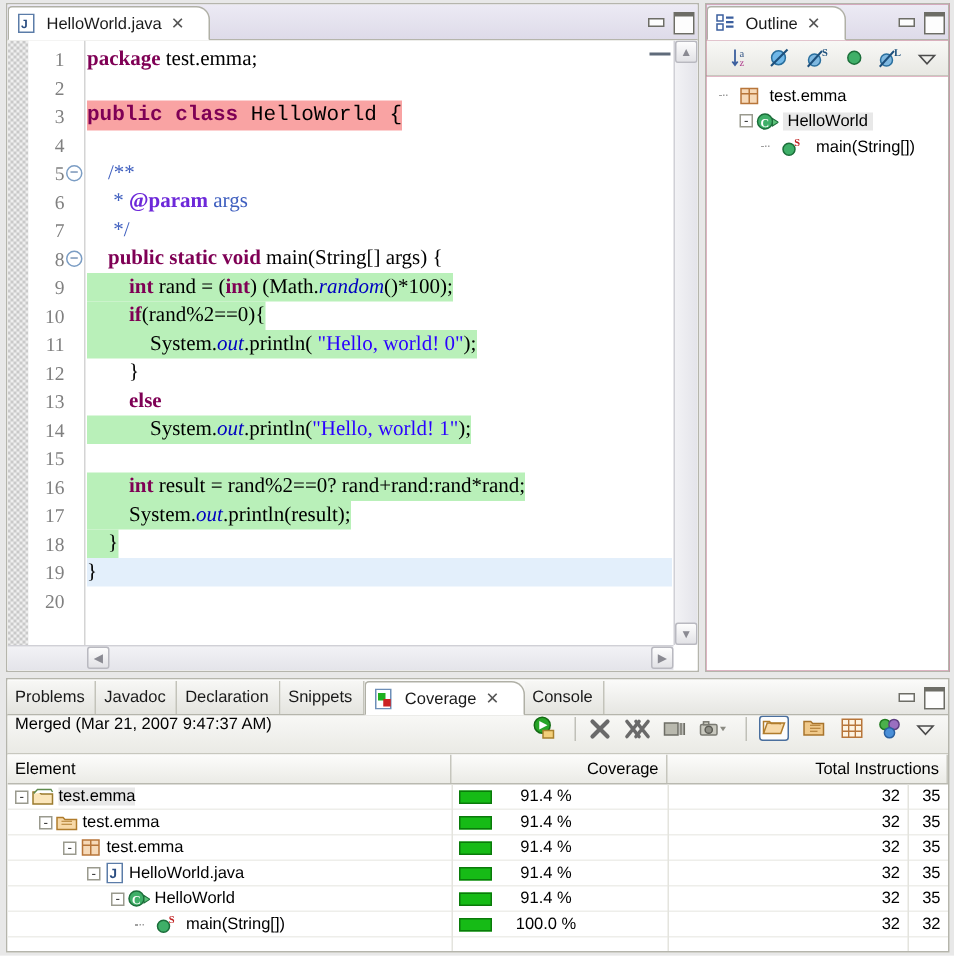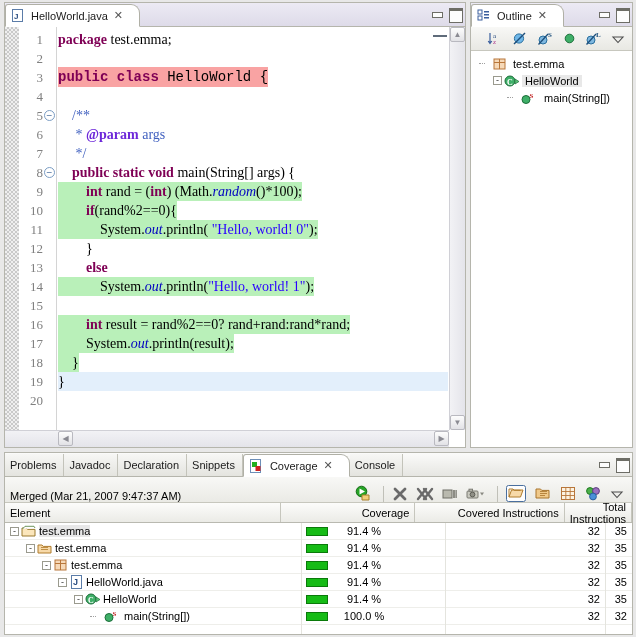--- a/index.html
+++ b/index.html
@@ -95,21 +95,21 @@
   #outline-tree { position: absolute; left: 0; right: 0; top: 48px; bottom: 0; background: #fff; padding-top: 4px; }
   .otrow { height: 17px; display: flex; align-items: center; font-size: 11px; white-space: nowrap; }
   .otrow .lbl { padding: 0 3px; }
   .otrow.sel .lbl { background: #e8e8e8; }
 
   
   #coverage { left: 4px; top: 452px; width: 629px; height: 183px;
               border: 1px solid #b5b5ac; background: #f3f3f1; }
   #cov-toolbar { position: absolute; left: 0; right: 0; top: 24px; height: 26px;
                  background: linear-gradient(#f8f8f6,#eaeae5); border-bottom: 1px solid #c7c7be;
-                 display: flex; align-items: flex-end; }
+                 display: flex; align-items: flex-start; }
   #merged-label { padding-left: 5px; font-size: 11px; color: #000; }
   #cov-icons { margin-left: auto; display: flex; align-items: center; gap: 5px; padding-right: 5px; }
   .tb-sep { width: 1px; height: 16px; background: #c0c0b8; margin: 0 3px; }
   #cov-table { position: absolute; left: 0; right: 0; top: 50px; bottom: 0; background: #fff; overflow: hidden; }
   .thead { display: flex; height: 20px; background: linear-gradient(#fcfcfb,#ebebe6);
            border-bottom: 1px solid #b9b9b0; font-size: 11px; }
   .th { display: flex; align-items: center; border-right: 1px solid #c6c6bd; padding: 0 5px; }
   .th.num { justify-content: flex-end; }
   .c-el { width: 296px; } .c-cov { width: 144px; } .c-ci { width: 160px; } .c-ti { flex: 1; text-align: right; }
   .trow { display: flex; height: 17px; font-size: 11px; border-bottom: 1px solid #eeeeea; }
@@ -408,21 +408,20 @@
             <svg width="14" height="14" viewBox="0 0 14 14">
               <path d="M2 5 L12 5 L7 10.5 Z" fill="none" stroke="#4c4c4c" stroke-width="1.1"></path>
             </svg>
           </span>
         </div>
     </div>
     <div id="cov-table">
       <div class="thead">
         <div class="th c-el">Element</div>
         <div class="th c-cov num">Coverage</div>
-        <div class="th c-ci num">Covered Instructions</div>
         <div class="th c-ti num">Total Instructions</div>
       </div>
       <div id="cov-rows">
           <div class="trow">
             <div class="td c-el" style="padding-left: 5px;">
               <span class="exp">-</span>
               <span class="ic">
                 <svg width="15" height="14" viewBox="0 0 15 14">
                   <path d="M1 4 h4.2 l1.3 1.4 H14 V12 H1 Z" fill="#fbe6bb" stroke="#9b7b2e"></path>
                   <path d="M1.5 5 L4 2.3 H13 L14 4" fill="#fff" stroke="#5e8a4c" stroke-width="0.9"></path>

